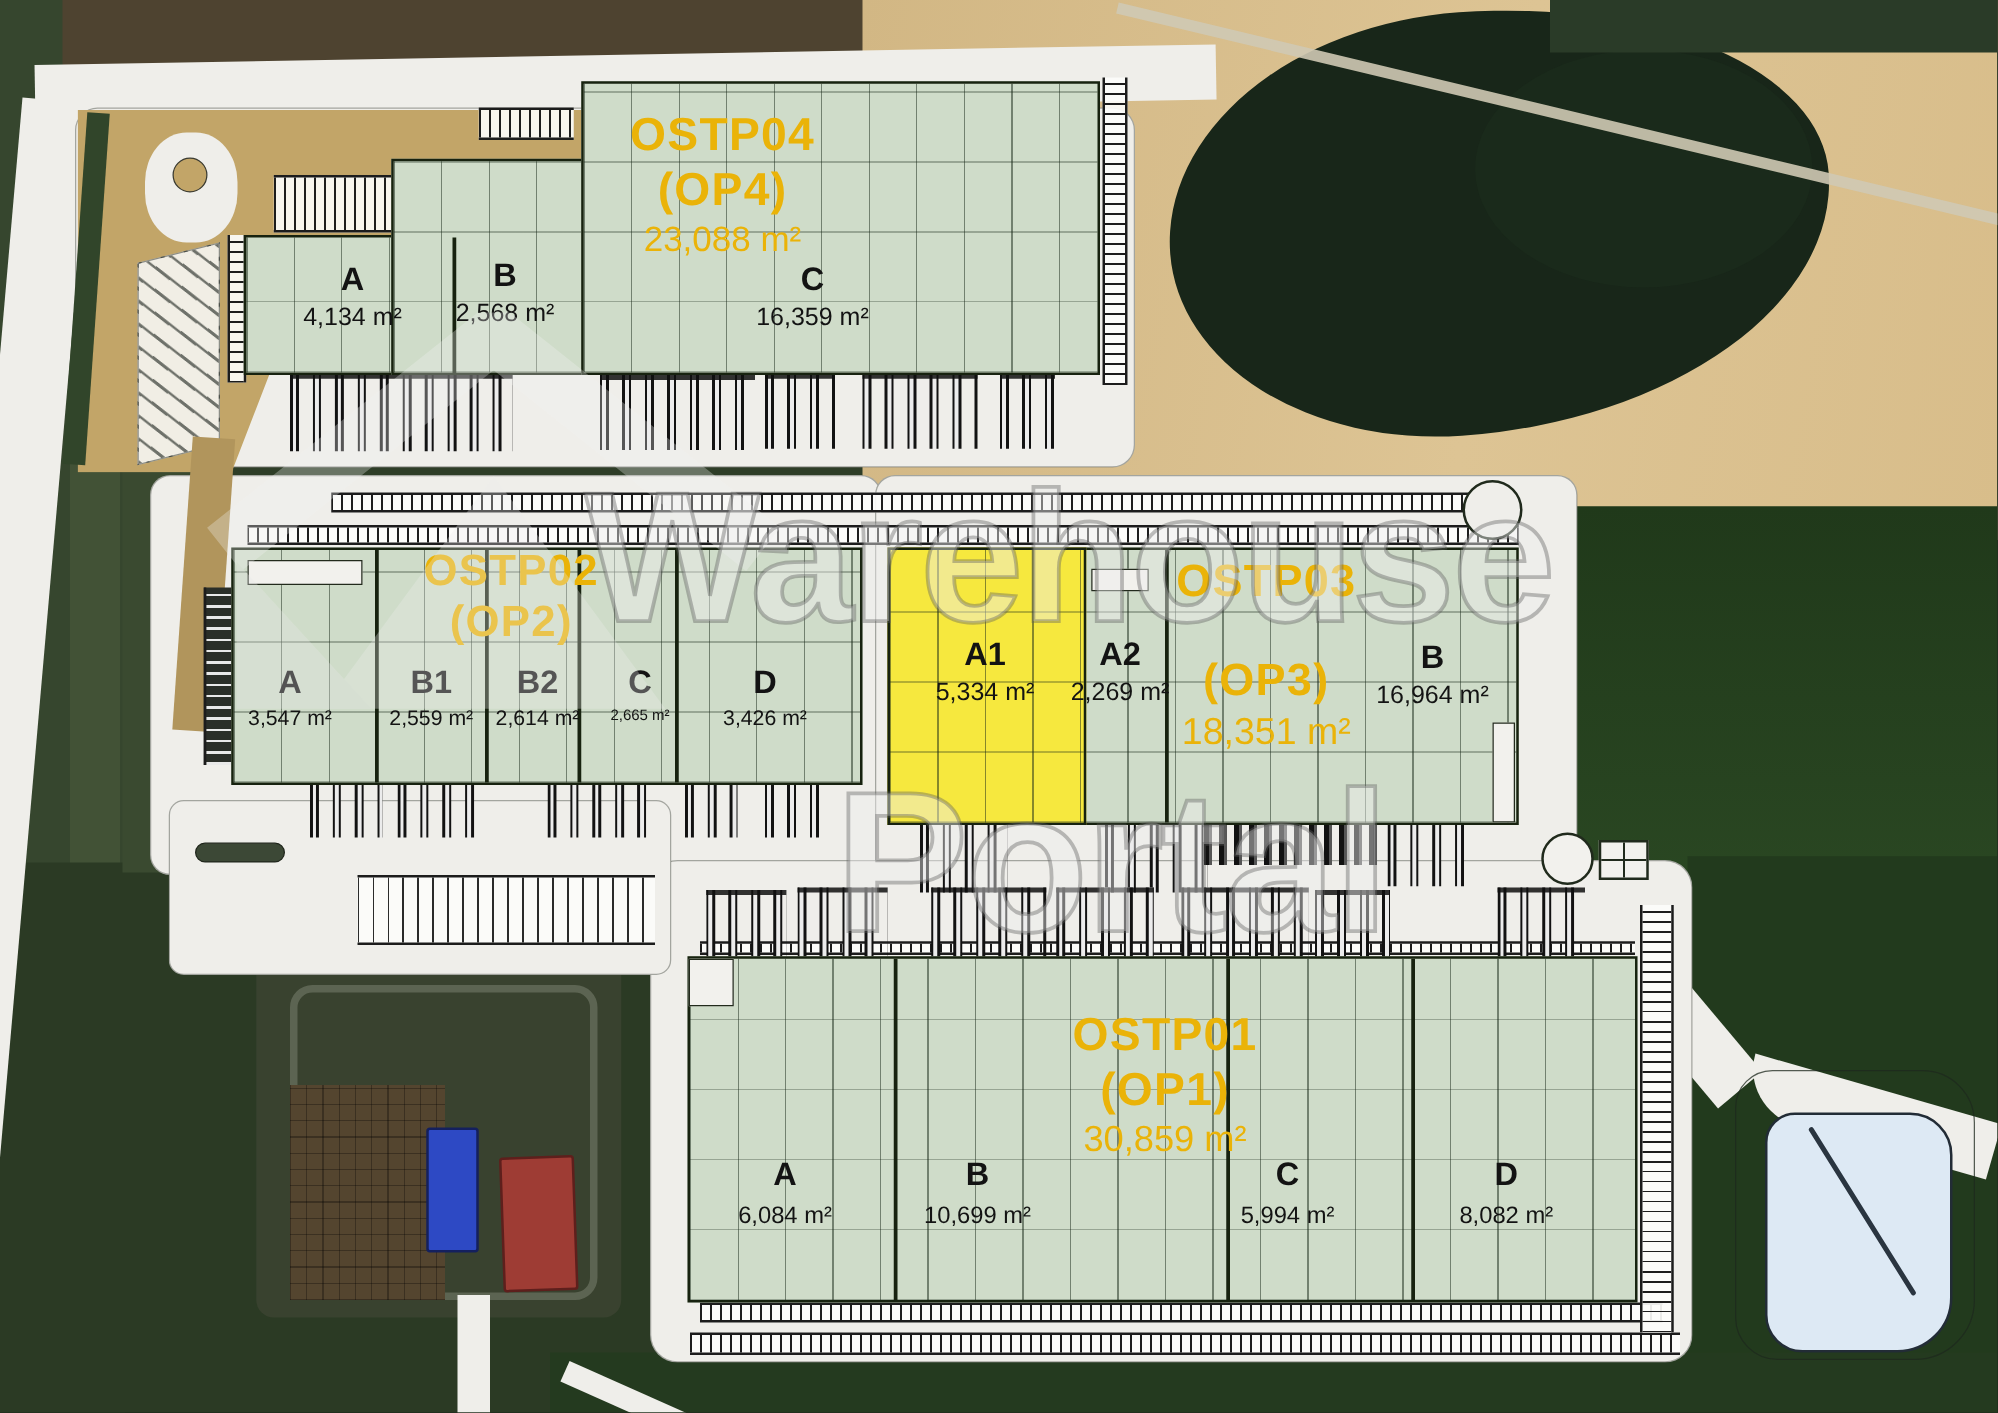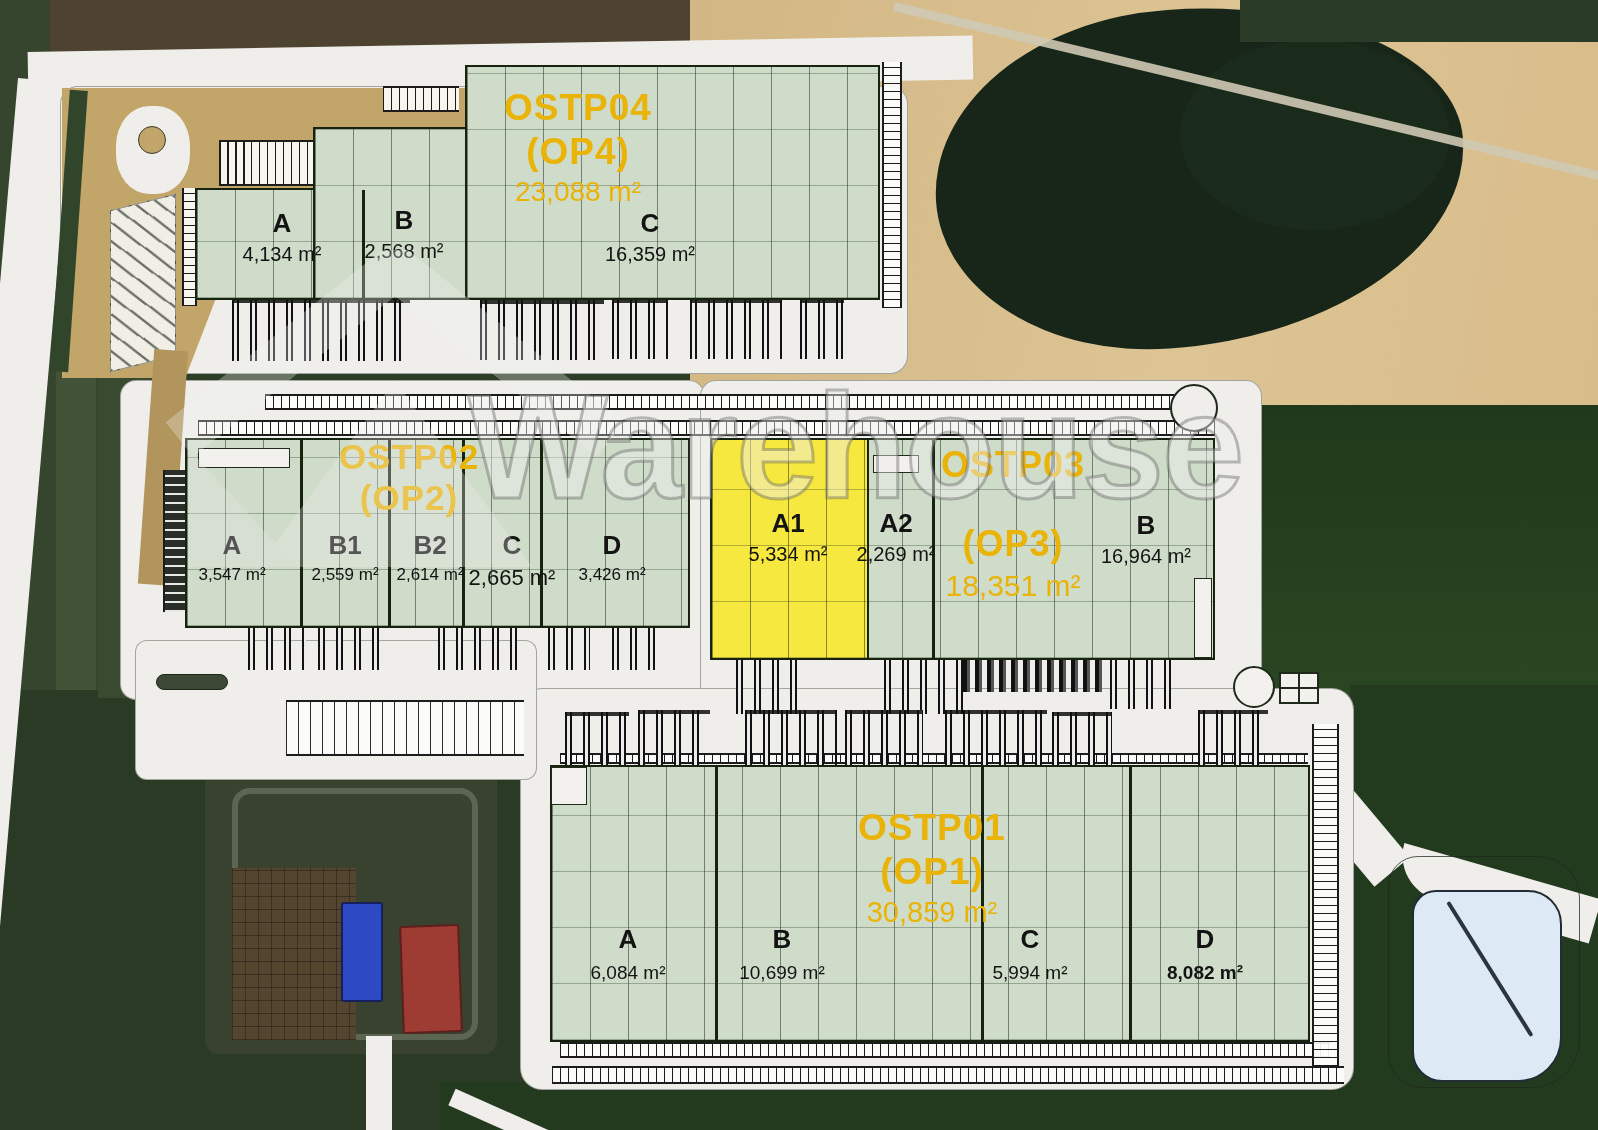--- a/index.html
+++ b/index.html
@@ -184,21 +184,21 @@
   <div class="sec" style="left:345px;top:532px;">
     <div class="l">B1</div>
     <div class="a" style="font-size:17px;">2,559 m²</div>
   </div>
   <div class="sec" style="left:430px;top:532px;">
     <div class="l">B2</div>
     <div class="a" style="font-size:17px;">2,614 m²</div>
   </div>
   <div class="sec" style="left:512px;top:532px;">
     <div class="l">C</div>
-    <div class="a" style="font-size:22px;">2,665 m²</div>
+    <div class="a" style="font-size:12px;">2,665 m²</div>
   </div>
   <div class="sec" style="left:612px;top:532px;">
     <div class="l">D</div>
     <div class="a" style="font-size:17px;">3,426 m²</div>
   </div>
 
   <div class="titleblock" style="left:848px;top:444px;width:330px;">
     <div class="t1" style="font-size:36px;">OSTP03</div>
     <div class="t1" style="font-size:36px;margin-top:37px;">(OP3)</div>
     <div class="t3" style="font-size:30px;">18,351 m²</div>
@@ -228,23 +228,24 @@
   <div class="sec" style="left:782px;top:926px;">
     <div class="l">B</div>
     <div class="a" style="font-size:19px;margin-top:10px;">10,699 m²</div>
   </div>
   <div class="sec" style="left:1030px;top:926px;">
     <div class="l">C</div>
     <div class="a" style="font-size:19px;margin-top:10px;">5,994 m²</div>
   </div>
   <div class="sec" style="left:1205px;top:926px;">
     <div class="l">D</div>
-    <div class="a" style="font-size:19px;margin-top:10px;font-weight:bold;">8,082 m²</div>
+    <div class="a" style="font-size:19px;margin-top:10px;">8,082 m²</div>
   </div>
 
   <svg class="abs" style="left:150px;top:250px;width:490px;height:330px;opacity:.30;z-index:60;" viewBox="0 0 100 66">
     <path d="M6 38 L50 3 L94 38" fill="none" stroke="#f2f2f2" stroke-width="9" stroke-linejoin="miter"></path>
     <path d="M22 64 L50 26 L78 64 Z" fill="#ededed"></path>
     <path d="M8 40 L30 64 L8 64 Z" fill="#e8e8e8"></path>
   </svg>
   <div class="wm" style="left:468px;top:362px;font-size:148px;">Warehouse</div>
+  <div class="wm" style="left:668px;top:598px;font-size:160px;">Portal</div>
 
 </div>
 
 </body></html>

